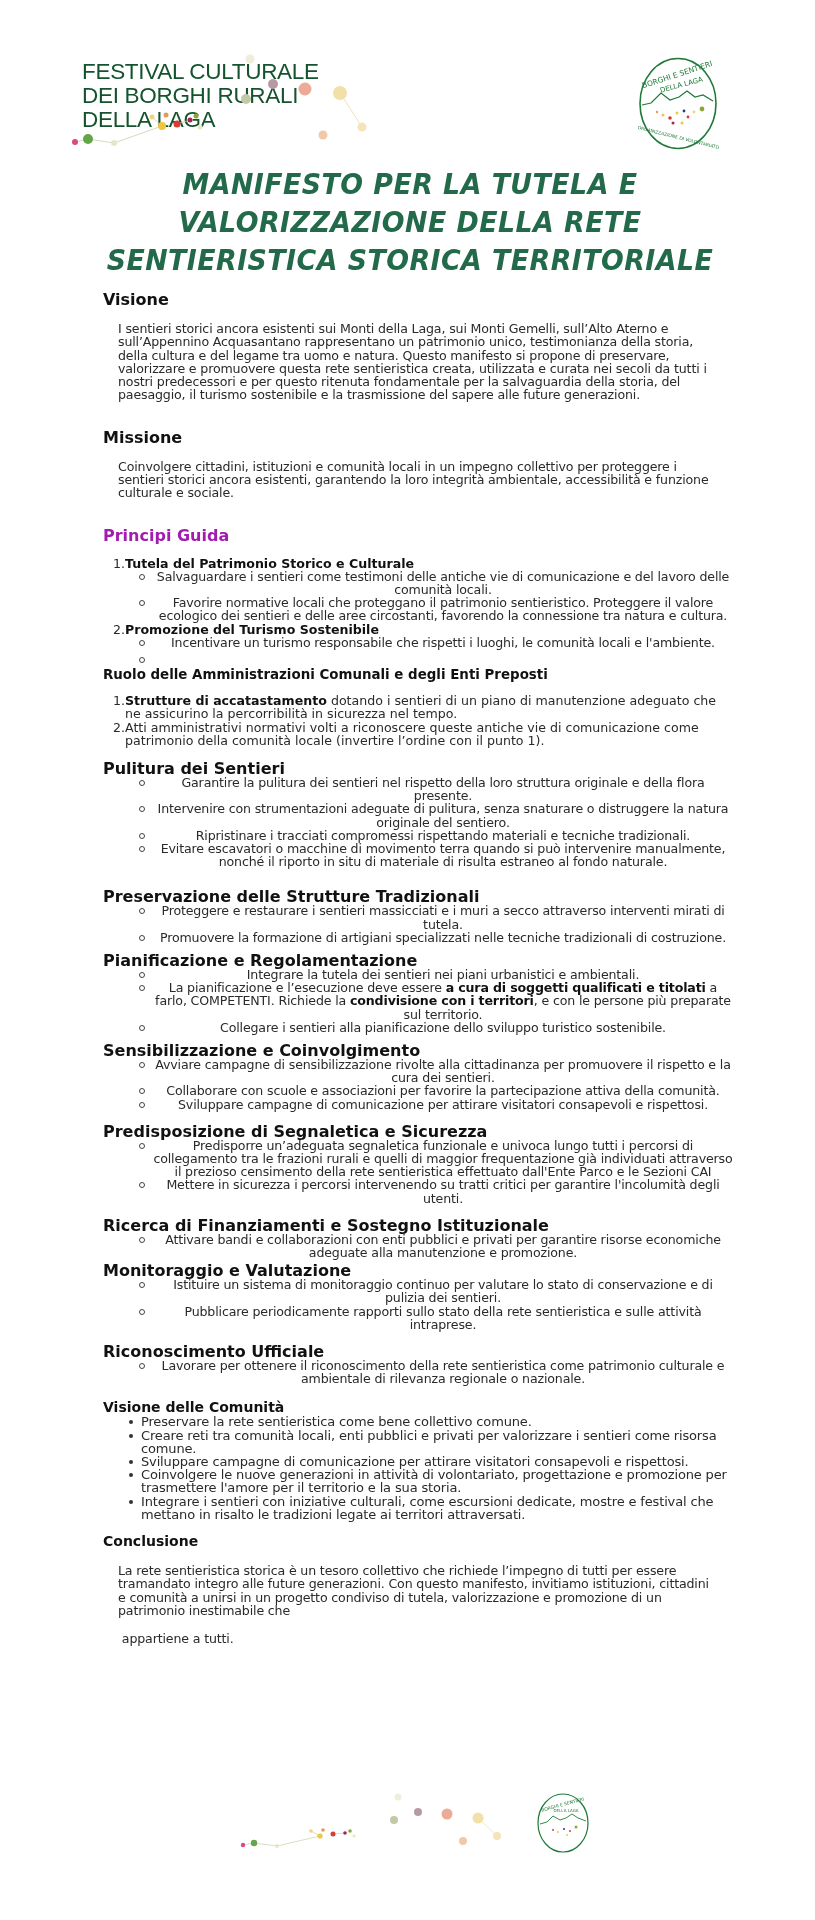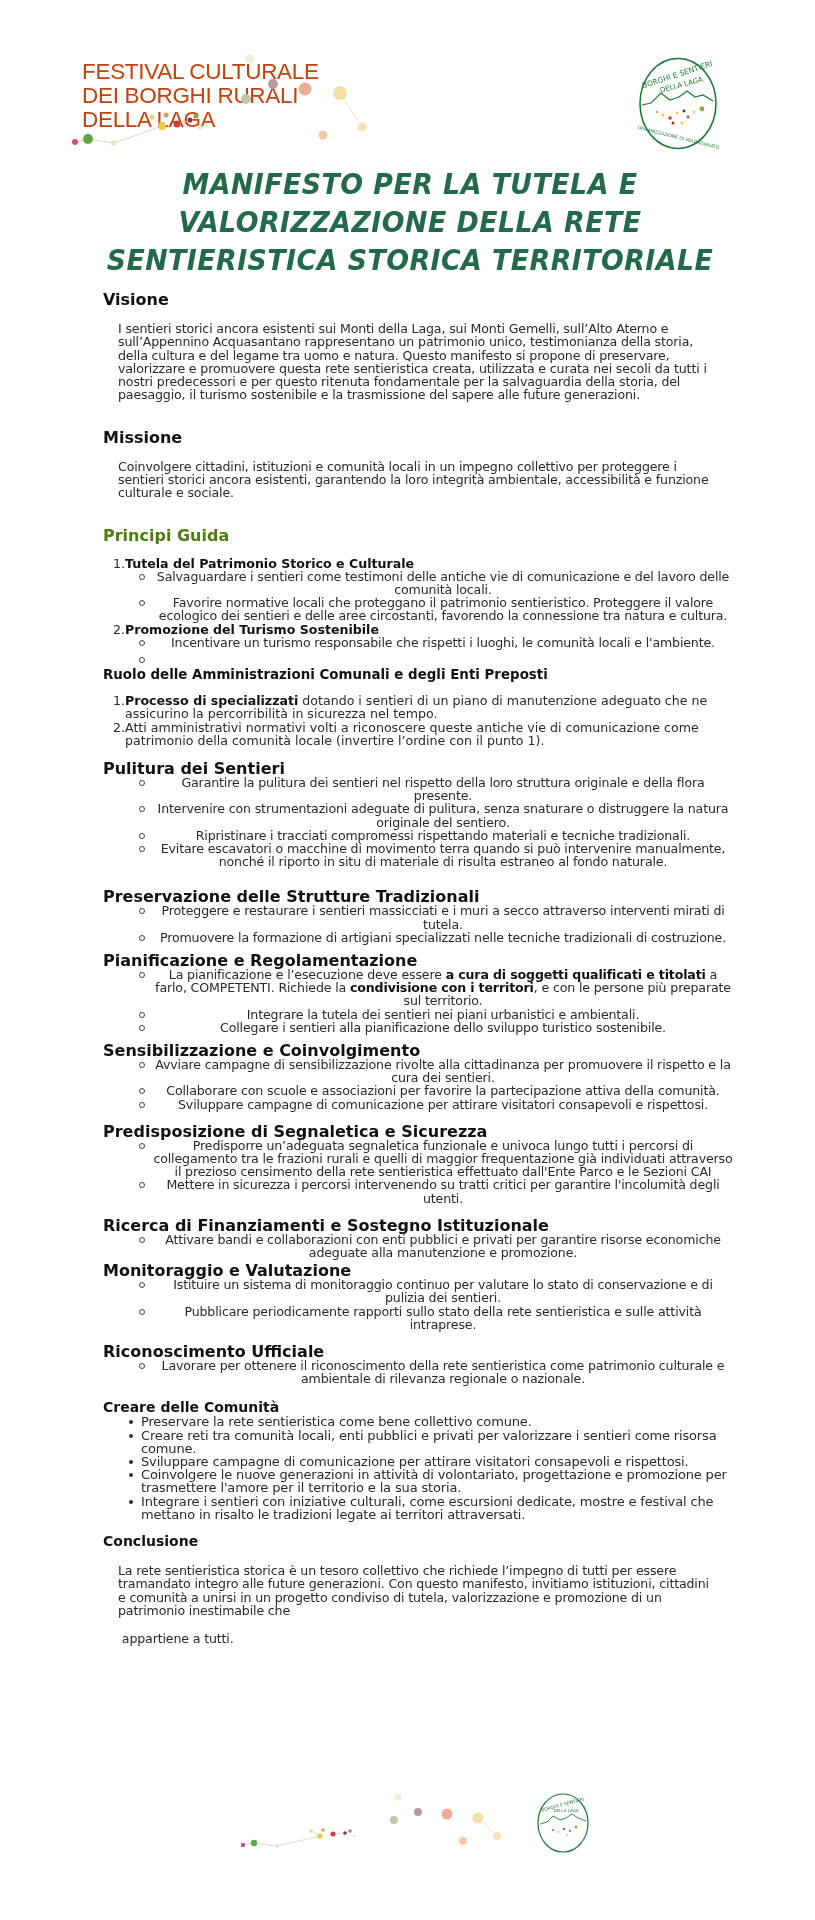--- a/index.html
+++ b/index.html
@@ -4,42 +4,42 @@
 <style>
   * { box-sizing: border-box; margin: 0; padding: 0; }
   html, body { width: 815px; height: 1920px; background: #ffffff; overflow: hidden; }
   body { font-family: "DejaVu Sans", sans-serif; color: #1f1f1f; position: relative; }
 
   
   .header { position: absolute; left: 0; top: 0; width: 815px; height: 160px; }
   .festival-title {
     position: absolute; left: 82px; top: 60px;
     font-family: "Liberation Sans", sans-serif; font-size: 22.5px; line-height: 24px;
-    color: #c2410c; letter-spacing: -0.3px; font-weight: 400;
+    color: #14532d; letter-spacing: -0.3px; font-weight: 400;
   }
   .festival-title div { white-space: nowrap; }
   .header-deco { position: absolute; left: 0; top: 0; }
   .logo { position: absolute; left: 637px; top: 55px; width: 82px; height: 97px; }
 
   
   .main-title {
     position: absolute; left: 80px; top: 166px; width: 660px;
     text-align: center; color: #226a4a;
     font-family: "DejaVu Sans", sans-serif; font-weight: bold;
     font-size: 28.5px; line-height: 38px; letter-spacing: 0.5px;
     transform: scaleX(0.94); transform-origin: center;
     font-style: italic;
   }
   .main-title div { white-space: nowrap; }
 
   
   .content { position: absolute; left: 103px; top: 293px; width: 630px; font-size: 12.6px; line-height: 13.2px; color: #2a2a2a; }
   .content p { margin: 15px; }
   .h-small { font-weight: bold; font-size: 16px; color: #111; line-height: 14px; }
-  .h-large { font-weight: bold; font-size: 16px; color: #4d7c0f; line-height: 18px; }
+  .h-large { font-weight: bold; font-size: 16px; color: #a21caf; line-height: 18px; }
   .h-mid { font-weight: bold; font-size: 14px; color: #111; line-height: 16px; }
   .para { font-size: 12.6px; line-height: 13.3px; letter-spacing: -0.15px; }
   .gap-s { height: 14px; }
 
   ol.num { list-style: none; padding-left: 22px; }
   ol.num > li { position: relative; font-size: 12.6px; line-height: 13.2px; }
   ol.num > li .n { position: absolute; left: -12px; top: 0; }
   ul.circ { list-style: none; padding-left: 50px; }
   ul.circ > li { position: relative; font-size: 12.6px; line-height: 13.2px; letter-spacing: -0.15px; text-align: center; }
   ul.circ > li::before { content: ""; position: absolute; left: -14px; top: 4px; width: 4px; height: 4px; border: 1px solid #444; border-radius: 50%; }
@@ -152,21 +152,21 @@
       </li>
     </ol>
   </section>
 
   <section>
     <div class="h-mid" style="font-size:13.4px">Ruolo delle Amministrazioni Comunali e degli Enti Preposti</div>
     <div style="height:11px"></div>
     <ol class="num">
       <li>
         <span class="n">1.</span>
-        <b>Processo di specializzati</b><span> dotando i sentieri di un piano di manutenzione adeguato che ne assicurino la percorribilità in sicurezza nel tempo.</span>
+        <b>Strutture di accatastamento</b><span> dotando i sentieri di un piano di manutenzione adeguato che ne assicurino la percorribilità in sicurezza nel tempo.</span>
       </li>
       <li>
         <span class="n">2.</span>
         <span>Atti amministrativi normativi volti a riconoscere queste antiche vie di comunicazione come patrimonio della comunità locale (invertire l’ordine con il punto 1).</span>
       </li>
     </ol>
   </section>
   <div style="height:15px"></div>
 
   <section>
@@ -185,22 +185,22 @@
     <ul class="circ">
       <li>Proteggere e restaurare i sentieri massicciati e i muri a secco attraverso interventi mirati di tutela.</li>
       <li>Promuovere la formazione di artigiani specializzati nelle tecniche tradizionali di costruzione.</li>
     </ul>
   </section>
   <div style="height:10px"></div>
 
   <section>
     <div class="h-small">Pianificazione e Regolamentazione</div>
     <ul class="circ">
+      <li>Integrare la tutela dei sentieri nei piani urbanistici e ambientali.</li>
       <li><span>La pianificazione e l’esecuzione deve essere </span><b>a cura di soggetti qualificati e titolati</b><span> a farlo, COMPETENTI. Richiede la </span><b>condivisione con i territori</b><span>, e con le persone più preparate sul territorio.</span></li>
-      <li>Integrare la tutela dei sentieri nei piani urbanistici e ambientali.</li>
       <li>Collegare i sentieri alla pianificazione dello sviluppo turistico sostenibile.</li>
     </ul>
   </section>
   <div style="height:10px"></div>
 
   <section>
     <div class="h-small">Sensibilizzazione e Coinvolgimento</div>
     <ul class="circ">
       <li>Avviare campagne di sensibilizzazione rivolte alla cittadinanza per promuovere il rispetto e la cura dei sentieri.</li>
       <li>Collaborare con scuole e associazioni per favorire la partecipazione attiva della comunità.</li>
@@ -237,21 +237,21 @@
 
   <section>
     <div class="h-small">Riconoscimento Ufficiale</div>
     <ul class="circ">
       <li>Lavorare per ottenere il riconoscimento della rete sentieristica come patrimonio culturale e ambientale di rilevanza regionale o nazionale.</li>
     </ul>
   </section>
   <div style="height:14px"></div>
 
   <section>
-    <div class="h-mid">Creare delle Comunità</div>
+    <div class="h-mid">Visione delle Comunità</div>
     <ul class="disc">
       <li>Preservare la rete sentieristica come bene collettivo comune.</li>
       <li>Creare reti tra comunità locali, enti pubblici e privati per valorizzare i sentieri come risorsa comune.</li>
       <li>Sviluppare campagne di comunicazione per attirare visitatori consapevoli e rispettosi.</li>
       <li>Coinvolgere le nuove generazioni in attività di volontariato, progettazione e promozione per trasmettere l'amore per il territorio e la sua storia.</li>
       <li>Integrare i sentieri con iniziative culturali, come escursioni dedicate, mostre e festival che mettano in risalto le tradizioni legate ai territori attraversati.</li>
     </ul>
   </section>
   <div style="height:12px"></div>
 

